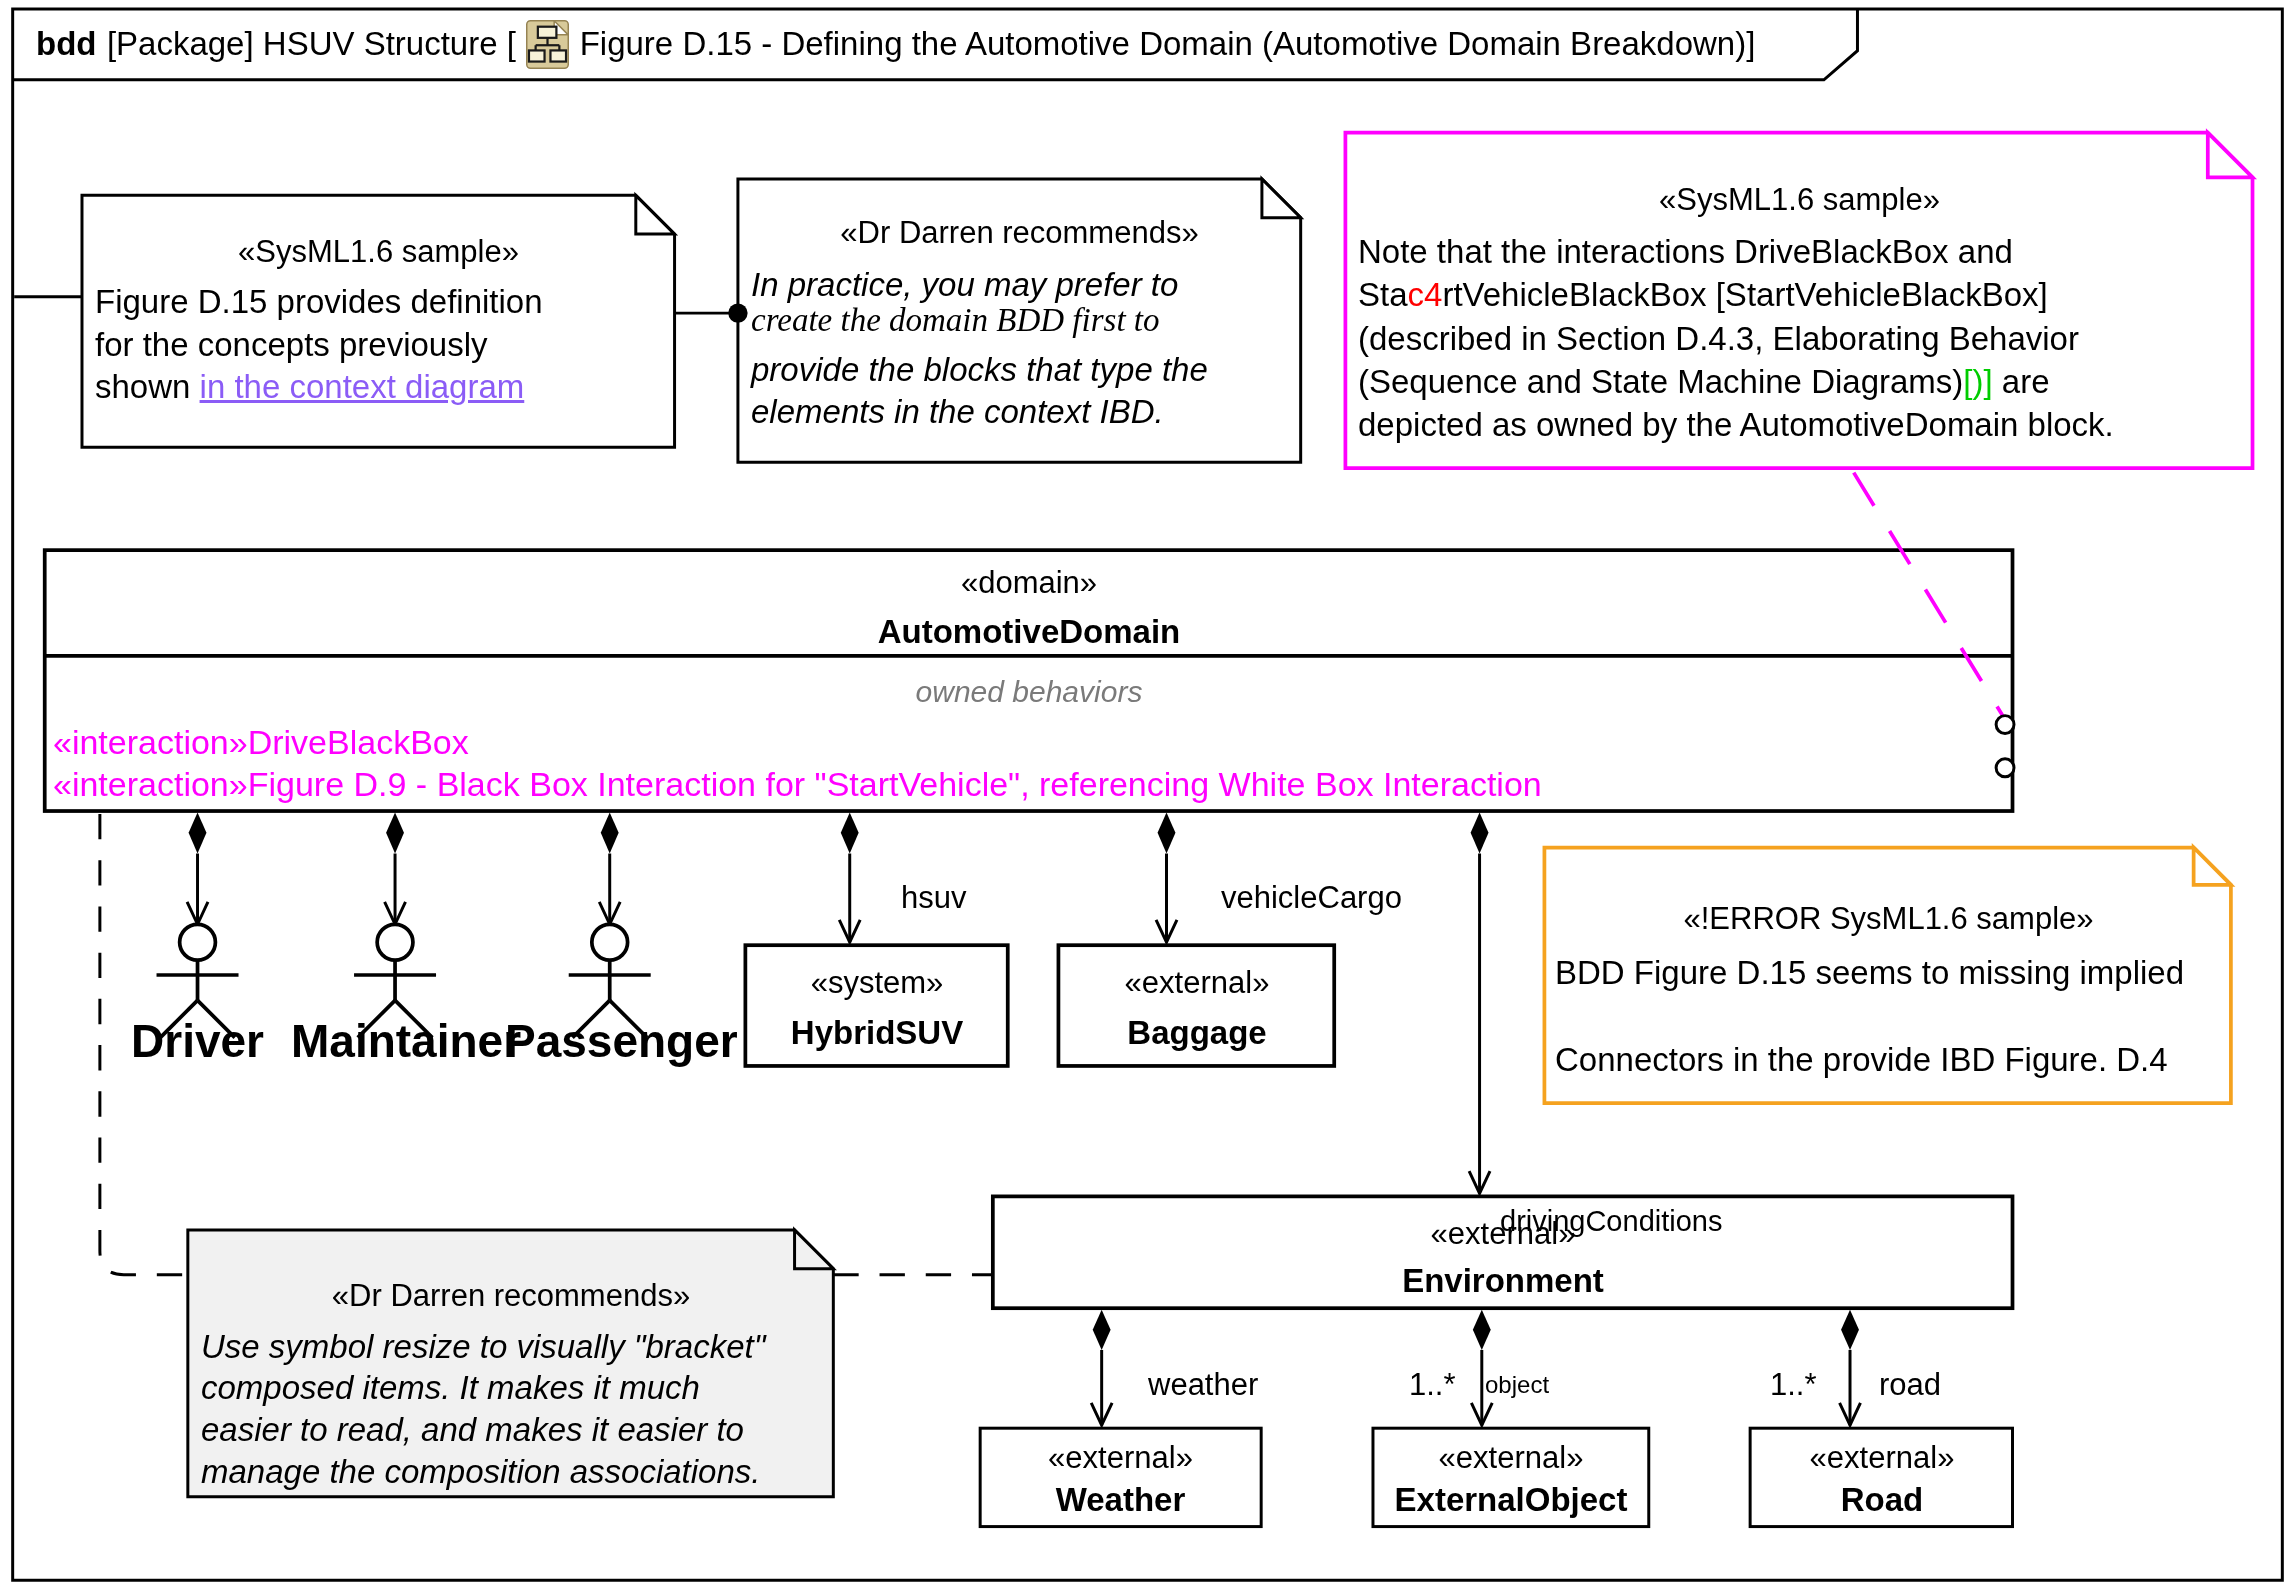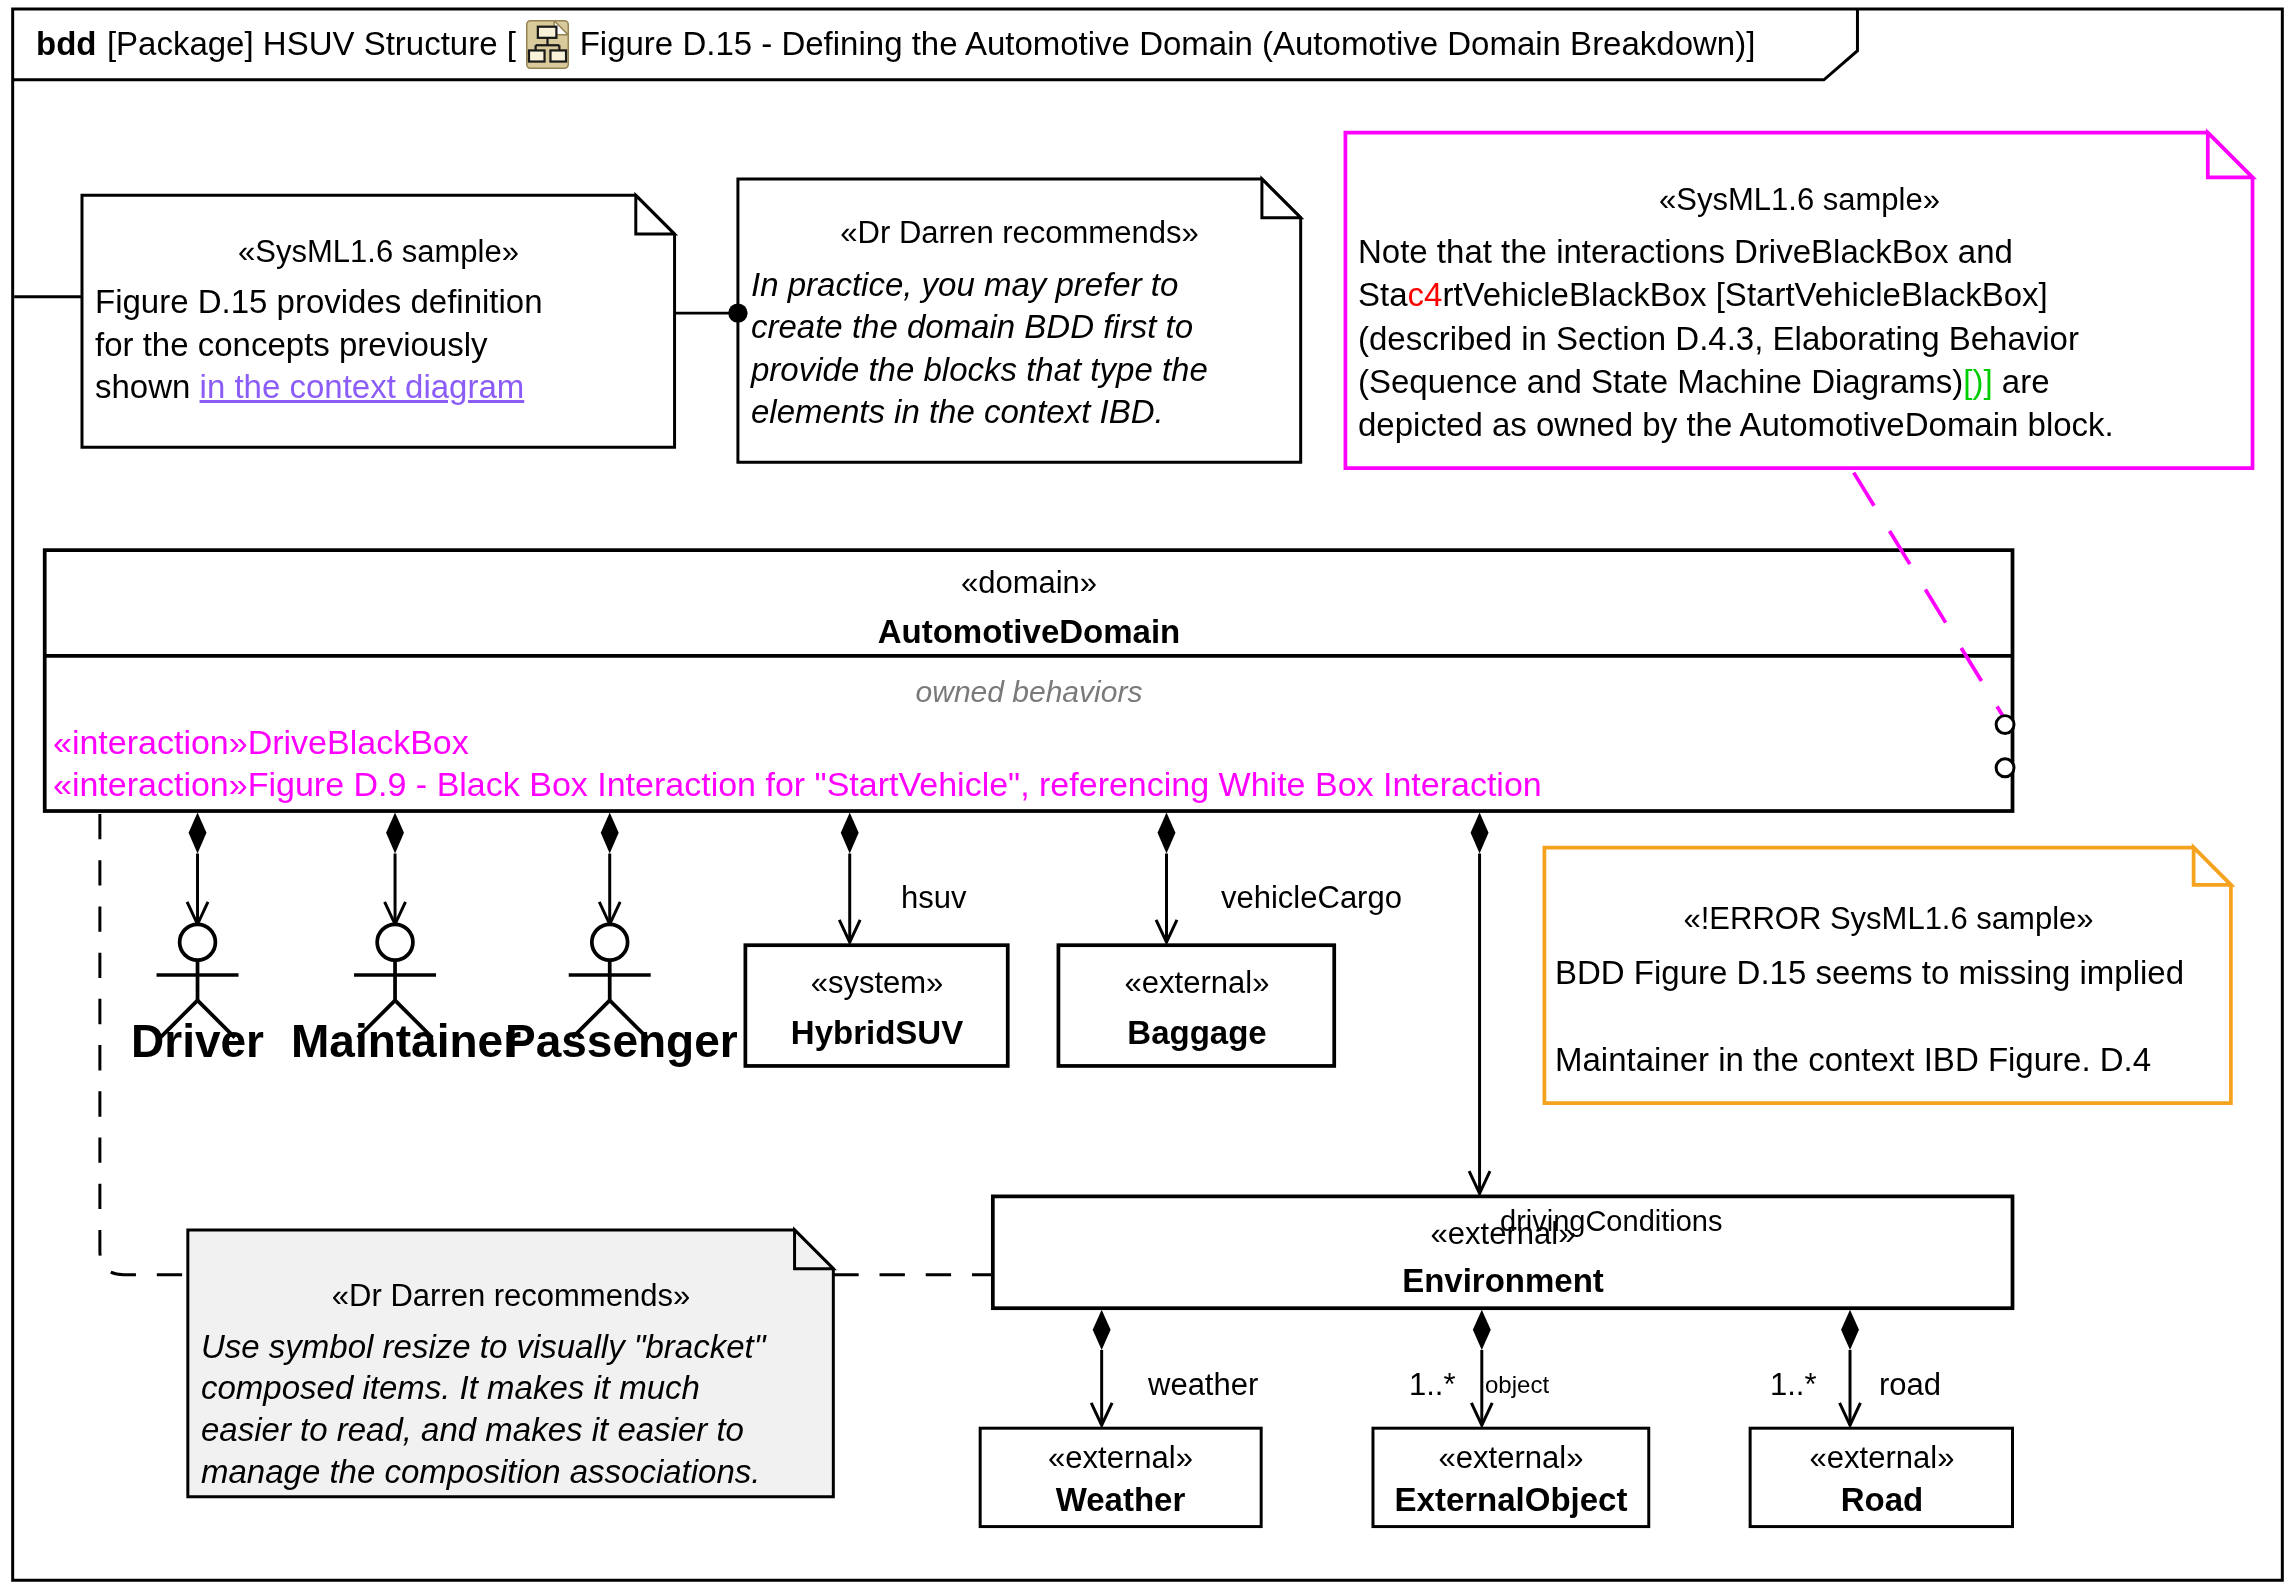--- a/index.html
+++ b/index.html
@@ -155,34 +155,34 @@
   <span>Figure D.15 - Defining the Automotive Domain (Automotive Domain Breakdown)]</span>
 </div>
 
 <div class="t stereo ctr" style="left:82px;top:231px;width:593px;">«SysML1.6 sample»</div>
 <div class="t" style="left:95px;top:281px;">Figure D.15 provides definition</div>
 <div class="t" style="left:95px;top:324px;">for the concepts previously</div>
 <div class="t" style="left:95px;top:366px;"><span>shown </span><span class="lnk">in the context diagram</span></div>
 
 <div class="t stereo ctr" style="left:738px;top:212px;width:563px;">«Dr Darren recommends»</div>
 <div class="t it" style="left:751px;top:264px;">In practice, you may prefer to</div>
-<div class="t it" style="left:751px;top:306px;">create the domain BDD first to</div>
+<div class="t it" style="left:751px;top:299px;font-family:Liberation Serif, serif;">create the domain BDD first to</div>
 <div class="t it" style="left:751px;top:349px;">provide the blocks that type the</div>
 <div class="t it" style="left:751px;top:391px;">elements in the context IBD.</div>
 
 <div class="t stereo ctr" style="left:1346px;top:179px;width:907px;">«SysML1.6 sample»</div>
 <div class="t" style="left:1358px;top:231px;">Note that the interactions DriveBlackBox and</div>
 <div class="t" style="left:1358px;top:274px;"><span>Sta</span><span class="red">c4</span><span>rtVehicleBlackBox [StartVehicleBlackBox]</span></div>
 <div class="t" style="left:1358px;top:318px;">(described in Section D.4.3, Elaborating Behavior</div>
 <div class="t" style="left:1358px;top:361px;"><span>(Sequence and State Machine Diagrams)</span><span class="grn">[)]</span><span> are</span></div>
 <div class="t" style="left:1358px;top:404px;">depicted as owned by the AutomotiveDomain block.</div>
 
 <div class="t stereo ctr" style="left:1545px;top:898px;width:687px;">«!ERROR SysML1.6 sample»</div>
 <div class="t" style="left:1555px;top:952px;">BDD Figure D.15 seems to missing implied</div>
-<div class="t" style="left:1555px;top:1039px;">Maintainer in the context IBD Figure. D.4</div>
+<div class="t" style="left:1555px;top:1039px;">Connectors in the provide IBD Figure. D.4</div>
 
 <div class="t stereo ctr" style="left:188px;top:1275px;width:646px;">«Dr Darren recommends»</div>
 <div class="t it" style="left:201px;top:1326px;">Use symbol resize to visually "bracket"</div>
 <div class="t it" style="left:201px;top:1367px;">composed items. It makes it much</div>
 <div class="t it" style="left:201px;top:1409px;">easier to read, and makes it easier to</div>
 <div class="t it" style="left:201px;top:1451px;">manage the composition associations.</div>
 
 <div class="t stereo ctr" style="left:45px;top:562px;width:1968px;">«domain»</div>
 <div class="t b ctr" style="left:45px;top:611px;width:1968px;">AutomotiveDomain</div>
 <div class="t it gray ctr" style="left:45px;top:672px;width:1968px;line-height:40px;">owned behaviors</div>

